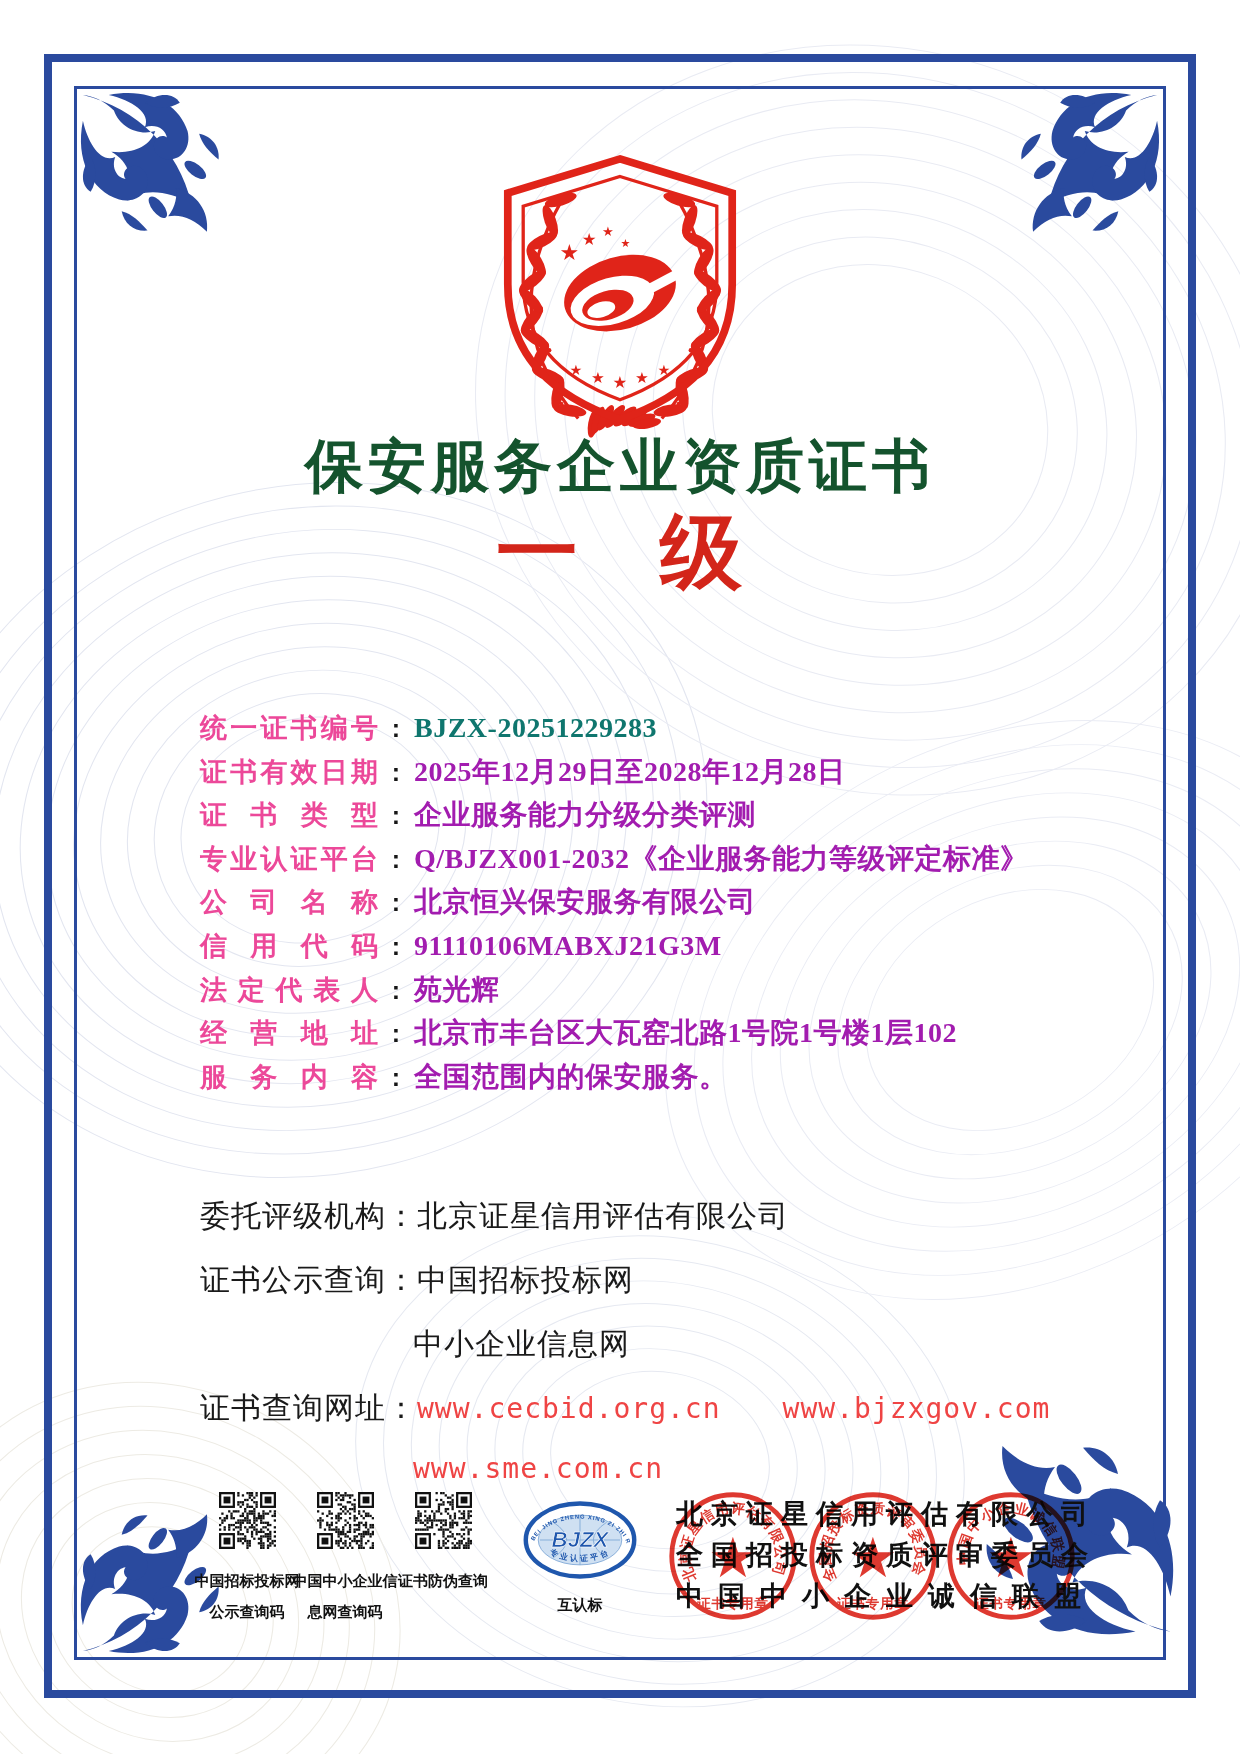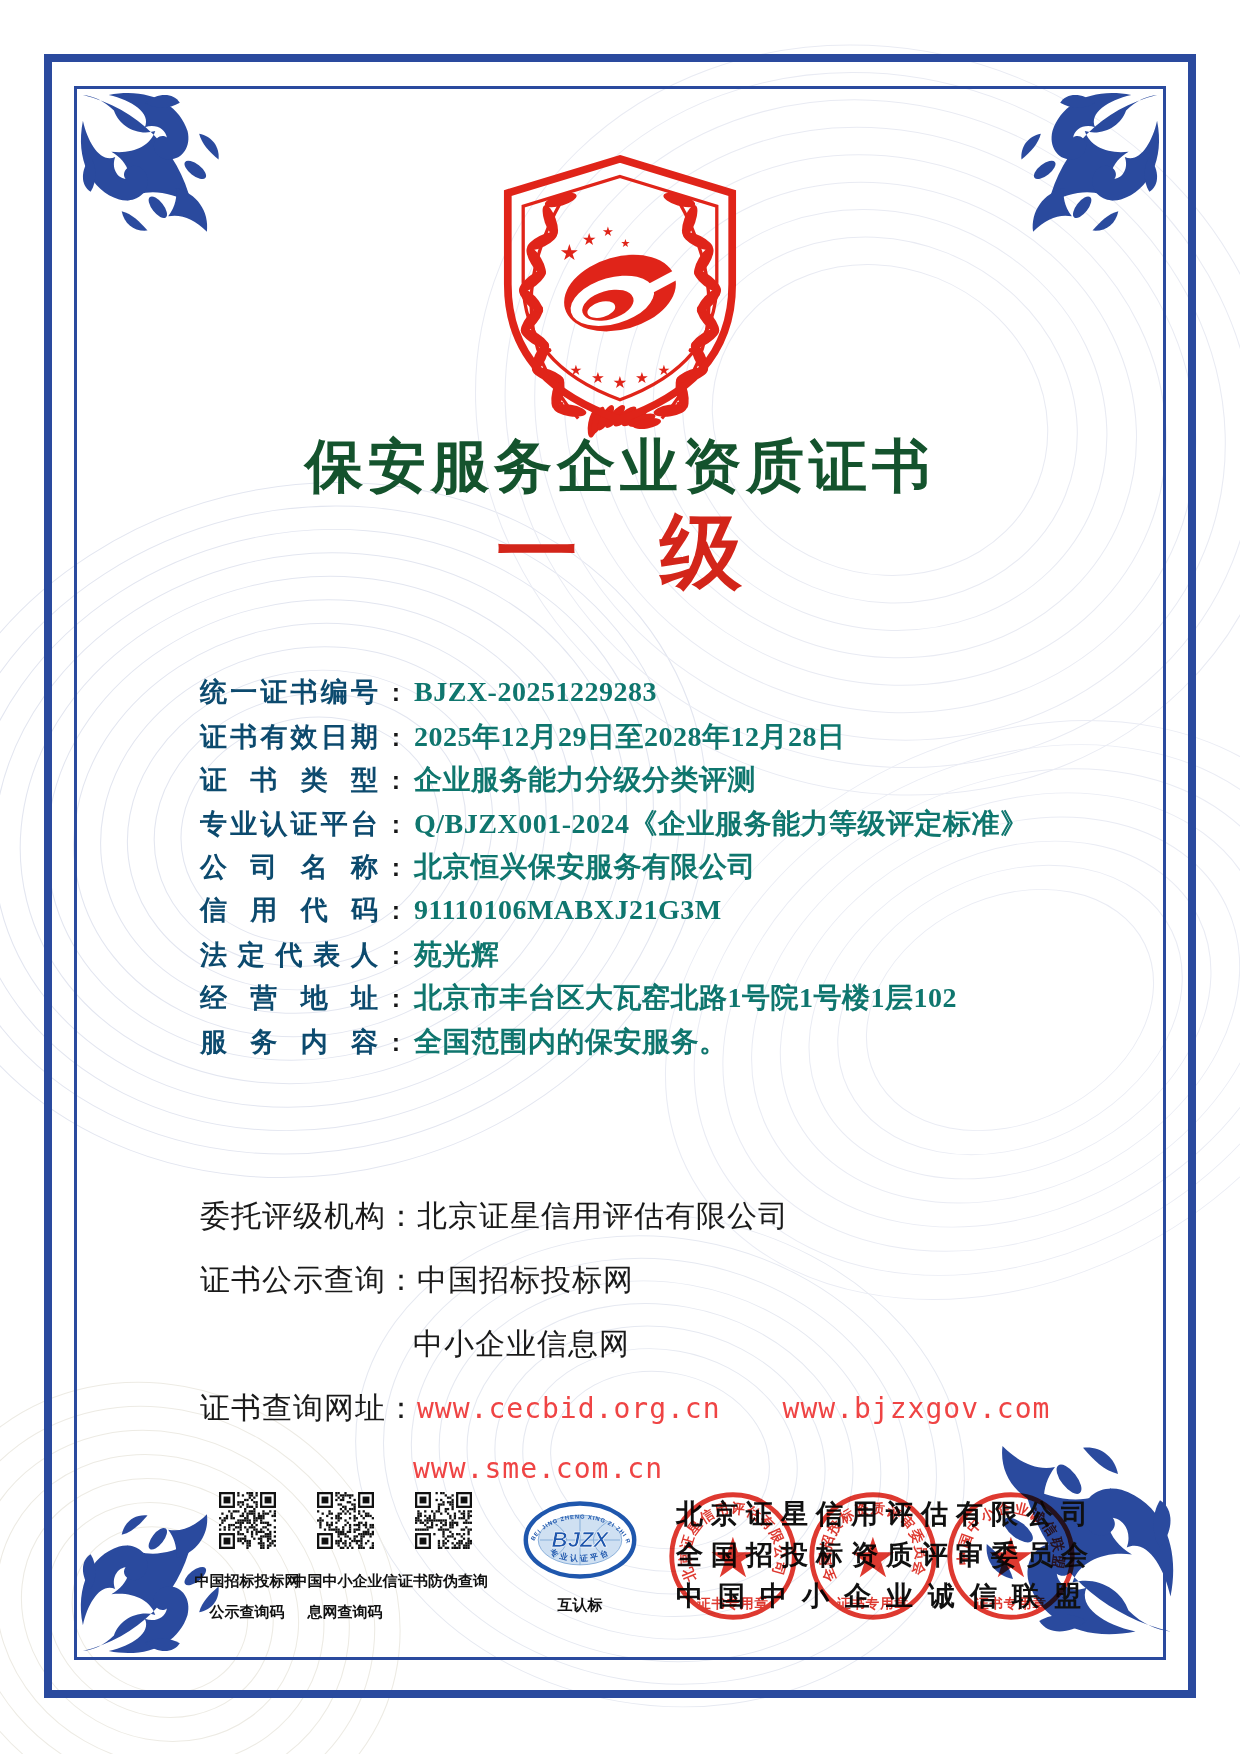--- a/index.html
+++ b/index.html
@@ -26,24 +26,24 @@
   .title{position:absolute;left:0;right:0;top:428px;text-align:center;
     font-family:"Liberation Serif",serif;font-weight:bold;font-size:58px;
     letter-spacing:5px;color:#14532d;z-index:3;}
   .level{position:absolute;left:0;right:2px;top:498px;text-align:center;
     font-family:"Liberation Serif",serif;font-weight:bold;font-size:82px;
     color:#d3251a;letter-spacing:0;z-index:3;}
   
   .fields{position:absolute;left:200px;top:674px;z-index:3;}
   .f-row{display:flex;align-items:baseline;height:43.6px;}
   .f-label{display:inline-block;width:178px;font-weight:bold;font-size:27px;
-    color:#0c4a6e;text-align:justify;text-align-last:justify;}
+    color:#ec4899;text-align:justify;text-align-last:justify;margin-top:36px;}
   .f-colon{width:36px;text-align:center;font-weight:bold;font-size:25px;color:#161616;}
   .f-value{font-family:"Liberation Serif",serif;font-weight:bold;font-size:28px;
-    color:#0f766e;letter-spacing:.5px;white-space:nowrap;}
+    color:#a21caf;letter-spacing:.5px;white-space:nowrap;}
   .f-value.red{color:#0f766e;}
   
   .agency{position:absolute;left:200px;top:1196px;z-index:3;font-size:30px;color:#1a1a1a;}
   .a-row{display:flex;align-items:baseline;margin-bottom:23px;white-space:nowrap;}
   .a-label{letter-spacing:1px;}
   .a-value{letter-spacing:1px;}
   .a-indent{margin-left:213px;}
   .a-url{font-family:"DejaVu Sans Mono",monospace;font-size:28px;letter-spacing:1px;color:#ef4444;}
   .a-url.second{margin-left:62px;}
   
@@ -233,21 +233,21 @@
       <span class="f-value">2025年12月29日至2028年12月28日</span>
     </div>
     <div class="f-row">
       <span class="f-label">证书类型</span>
       <span class="f-colon">:</span>
       <span class="f-value">企业服务能力分级分类评测</span>
     </div>
     <div class="f-row">
       <span class="f-label">专业认证平台</span>
       <span class="f-colon">:</span>
-      <span class="f-value">Q/BJZX001-2024《企业服务能力等级评定标准》</span>
+      <span class="f-value">Q/BJZX001-2032《企业服务能力等级评定标准》</span>
     </div>
     <div class="f-row">
       <span class="f-label">公司名称</span>
       <span class="f-colon">:</span>
       <span class="f-value">北京恒兴保安服务有限公司</span>
     </div>
     <div class="f-row">
       <span class="f-label">信用代码</span>
       <span class="f-colon">:</span>
       <span class="f-value">91110106MABXJ21G3M</span>

